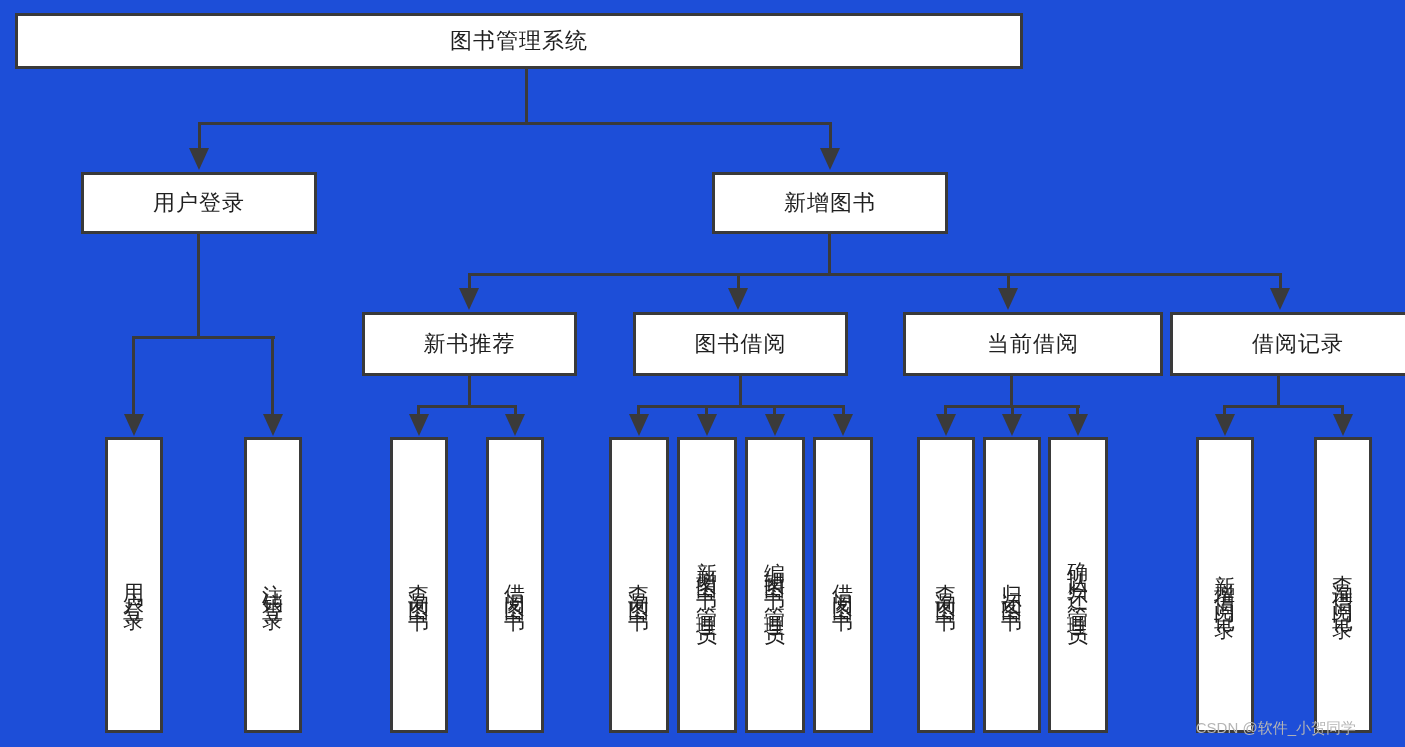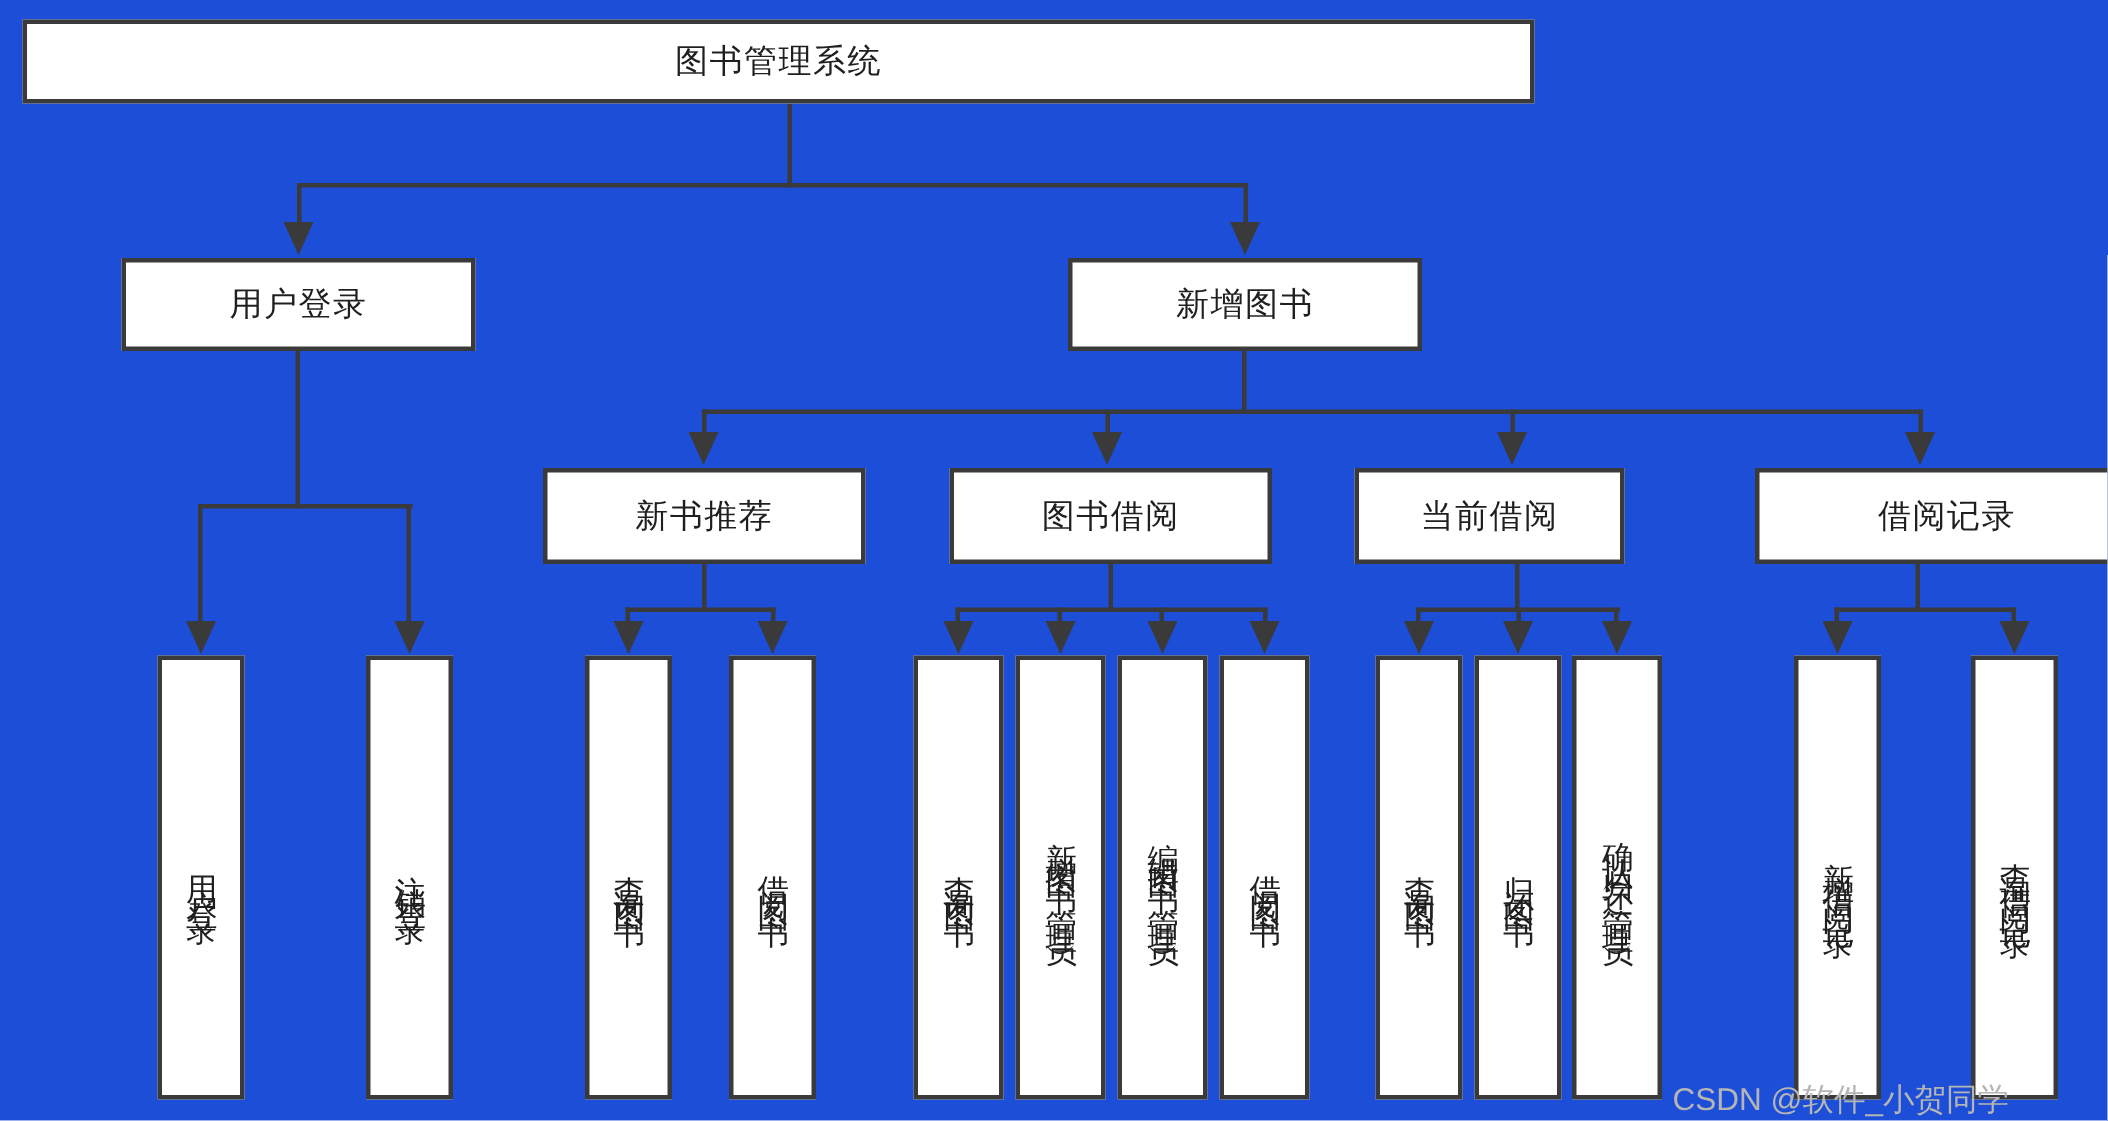--- a/index.html
+++ b/index.html
@@ -32,24 +32,24 @@
   .ln{position:absolute;background:#3a3a3a;z-index:1;}
   .arr{
     position:absolute;width:0;height:0;
     border-left:10px solid transparent;
     border-right:10px solid transparent;
     border-top:22px solid #3a3a3a;
     z-index:1;
   }
   .watermark{
     position:absolute;
-    left:1115px;top:719px;width:218px;
+    left:1138px;top:719px;width:218px;
     text-align:right;
     color:#b5b5b5;
-    font-size:21px;
+    font-size:15px;
     z-index:3;
     white-space:nowrap;
   }
 </style>
 </head>
 <body>
 
 <div id="canvas">
 
   <div class="bx" style="left:15px;top:13px;width:1008px;height:56px;">
@@ -62,21 +62,21 @@
   <div class="bx" style="left:712px;top:172px;width:236px;height:62px;">
     <span>新增图书</span>
   </div>
 
   <div class="bx" style="left:633px;top:312px;width:215px;height:64px;">
     <span>图书借阅</span>
   </div>
   <div class="bx" style="left:362px;top:312px;width:215px;height:64px;">
     <span>新书推荐</span>
   </div>
-  <div class="bx" style="left:903px;top:312px;width:180px;height:64px;">
+  <div class="bx" style="left:903px;top:312px;width:260px;height:64px;">
     <span>当前借阅</span>
   </div>
   <div class="bx" style="left:1170px;top:312px;width:256px;height:64px;">
     <span>借阅记录</span>
   </div>
 
   <div class="bx leaf" style="left:105px;top:437px;width:58px;height:296px;">
     <span class="vtxt">用户登录</span>
   </div>
   <div class="bx leaf" style="left:244px;top:437px;width:58px;height:296px;">

